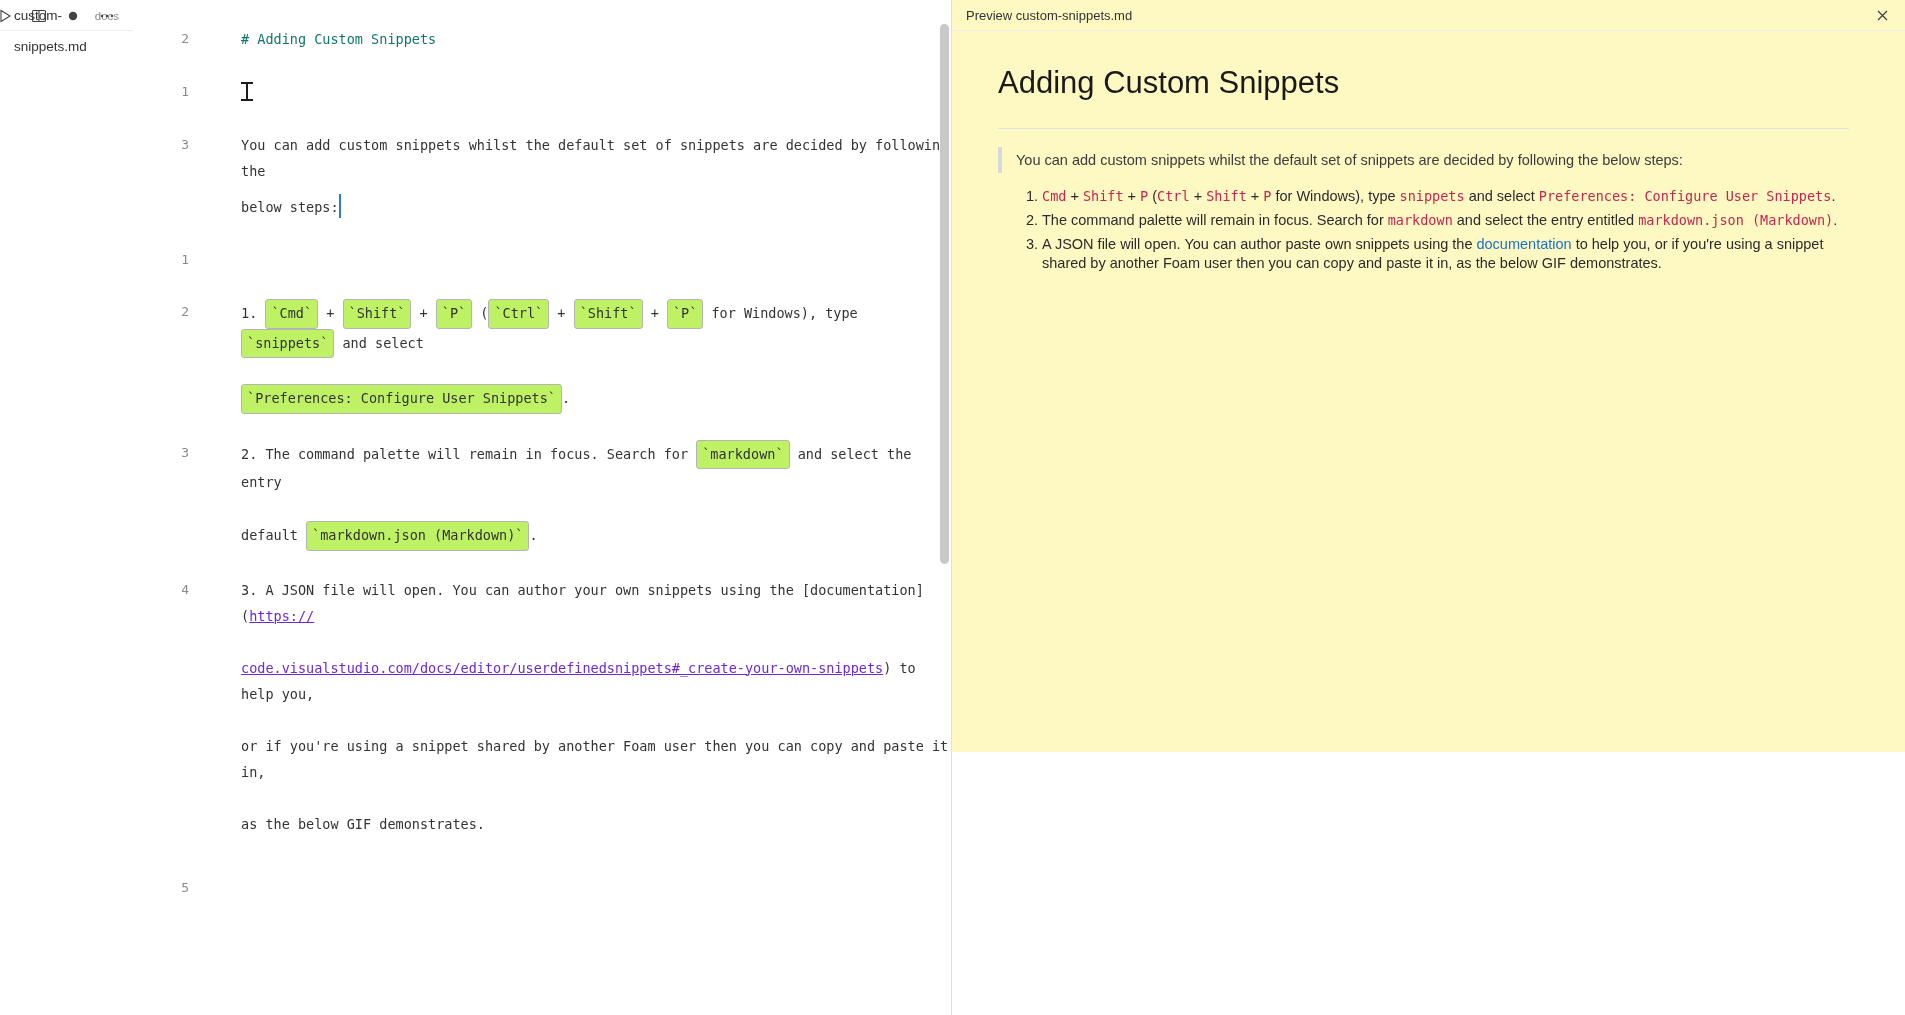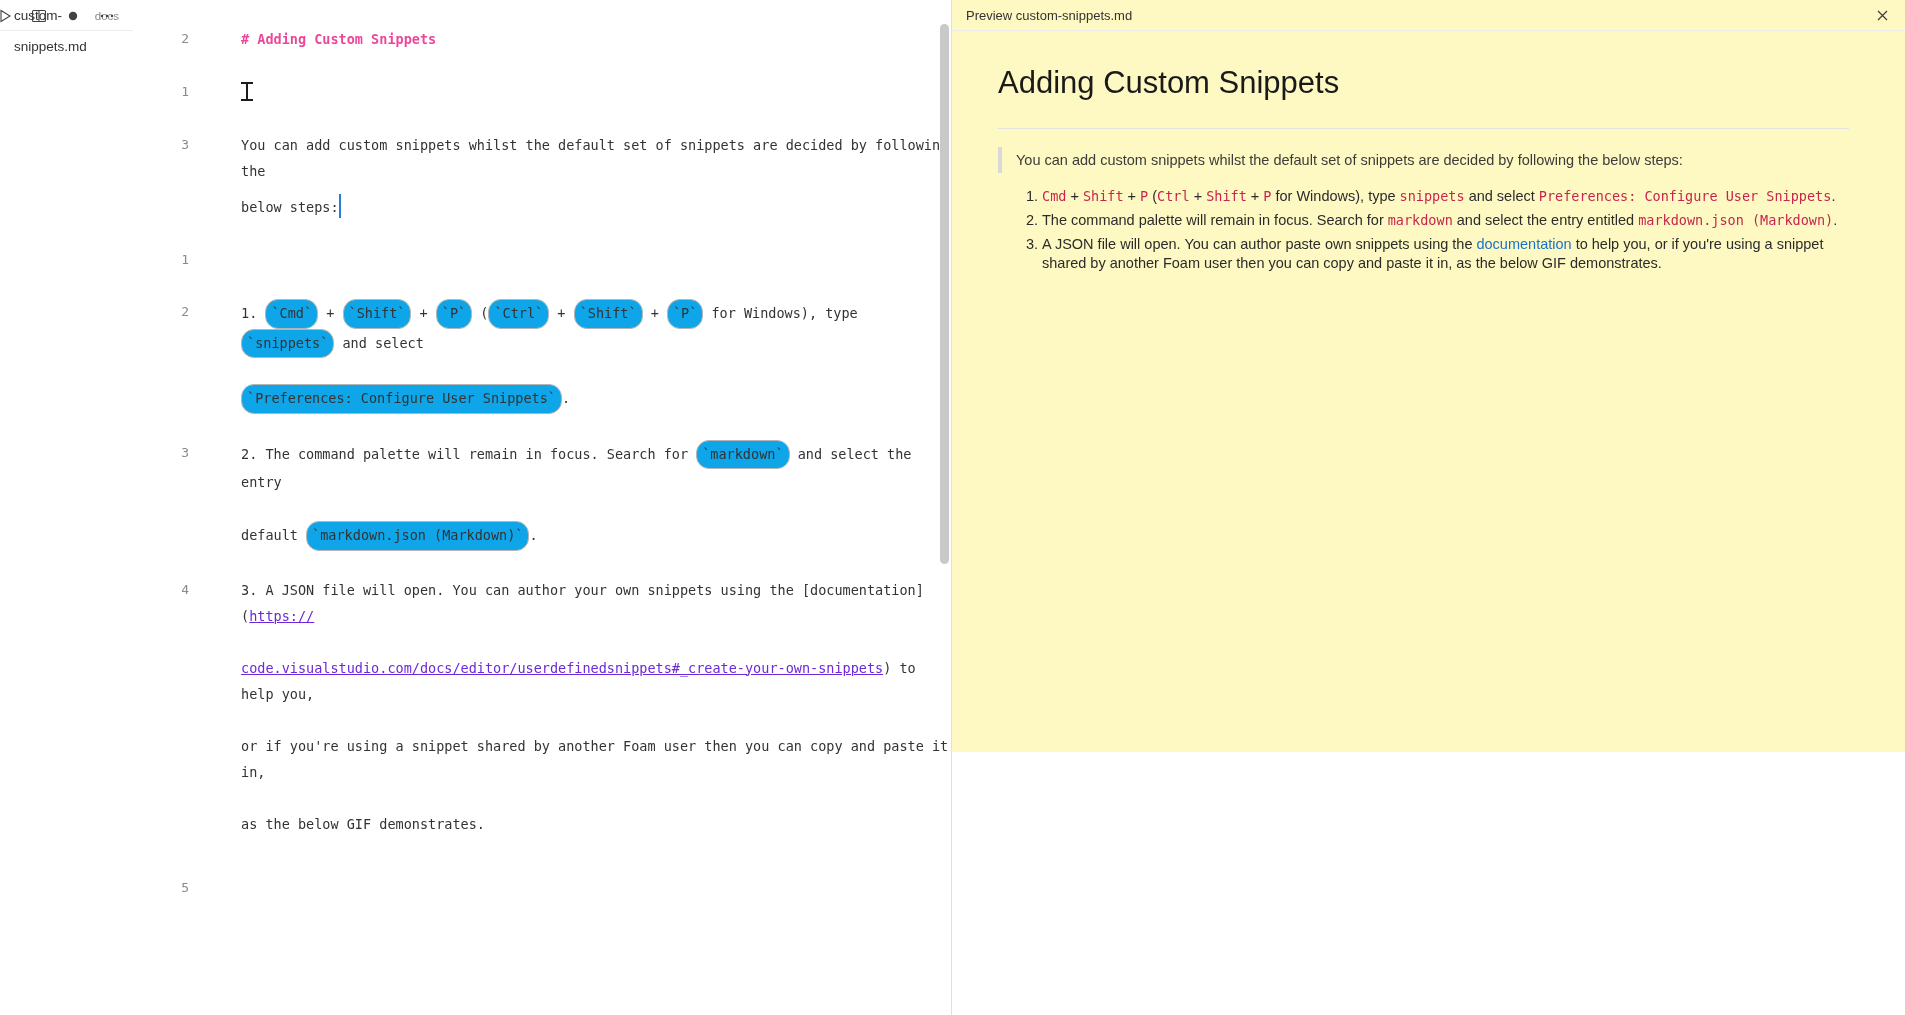--- a/index.html
+++ b/index.html
@@ -98,21 +98,21 @@
     font-family: "DejaVu Sans Mono", monospace;
     font-size: 13px;
     user-select: none;
   }
   .code {
     flex: 1 1 auto;
     padding-left: 36px;
     position: relative;
     white-space: pre-wrap;
   }
-  .heading-code { color: #ec4899; font-weight: bold; }
+  .heading-code { color: #0f766e; }
   .ibeam {
     display: inline-block;
     position: relative;
     width: 12px; height: 19px;
     vertical-align: -4px;
   }
   .ibeam::before {
     content: "";
     position: absolute;
     left: 5px; top: 0;
@@ -130,25 +130,25 @@
   .caret {
     display: inline-block;
     width: 2px;
     height: 24px;
     background: #2a7bd6;
     vertical-align: -6px;
   }
   .tok-box {
     display: inline-block;
     border: 1px solid #b5b5b5;
-    border-radius: 13px;
+    border-radius: 3px;
     padding: 7px 5px;
     margin: 0;
     line-height: 1;
-    background: #0ea5e9;
+    background: #bef264;
     vertical-align: middle;
   }
   .link-underline {
     color: #6d28d9;
     text-decoration: underline;
   }
   .scroll-track {
     position: absolute;
     top: 0;
     right: 0;

